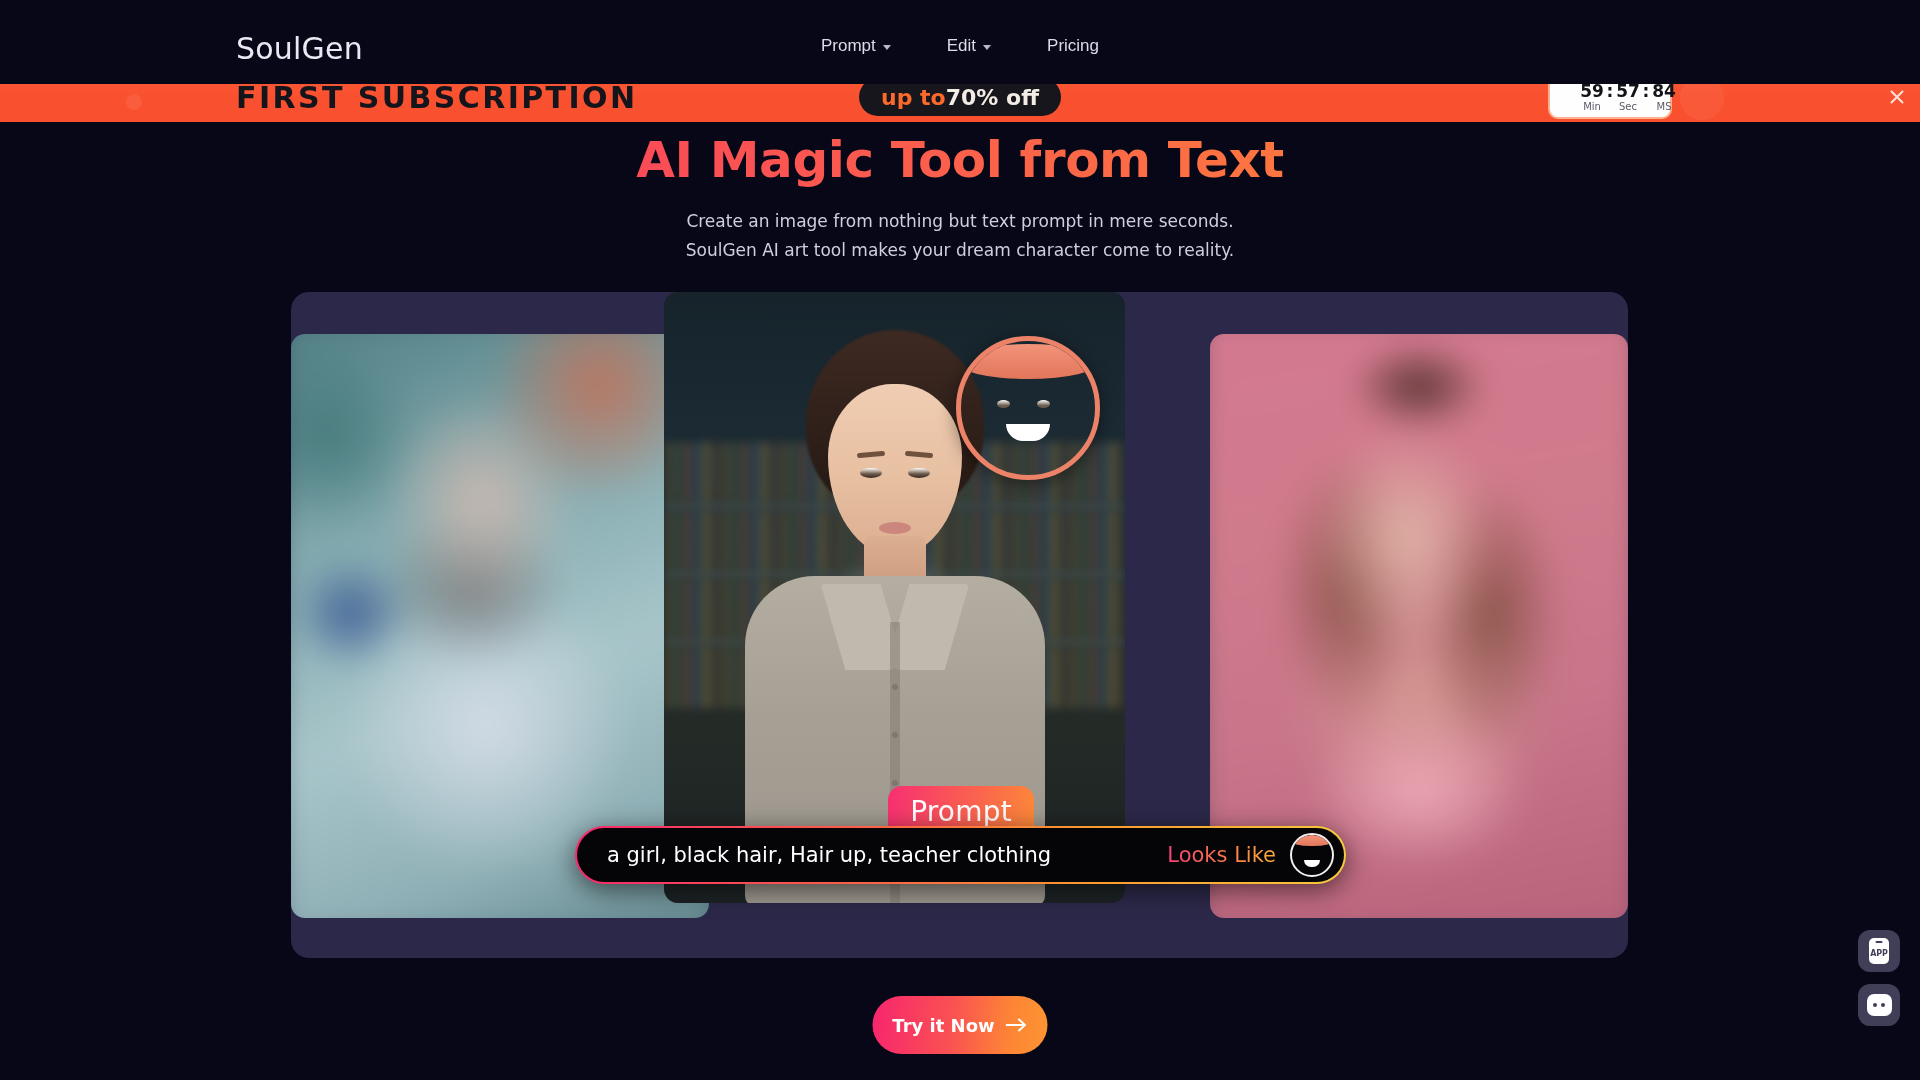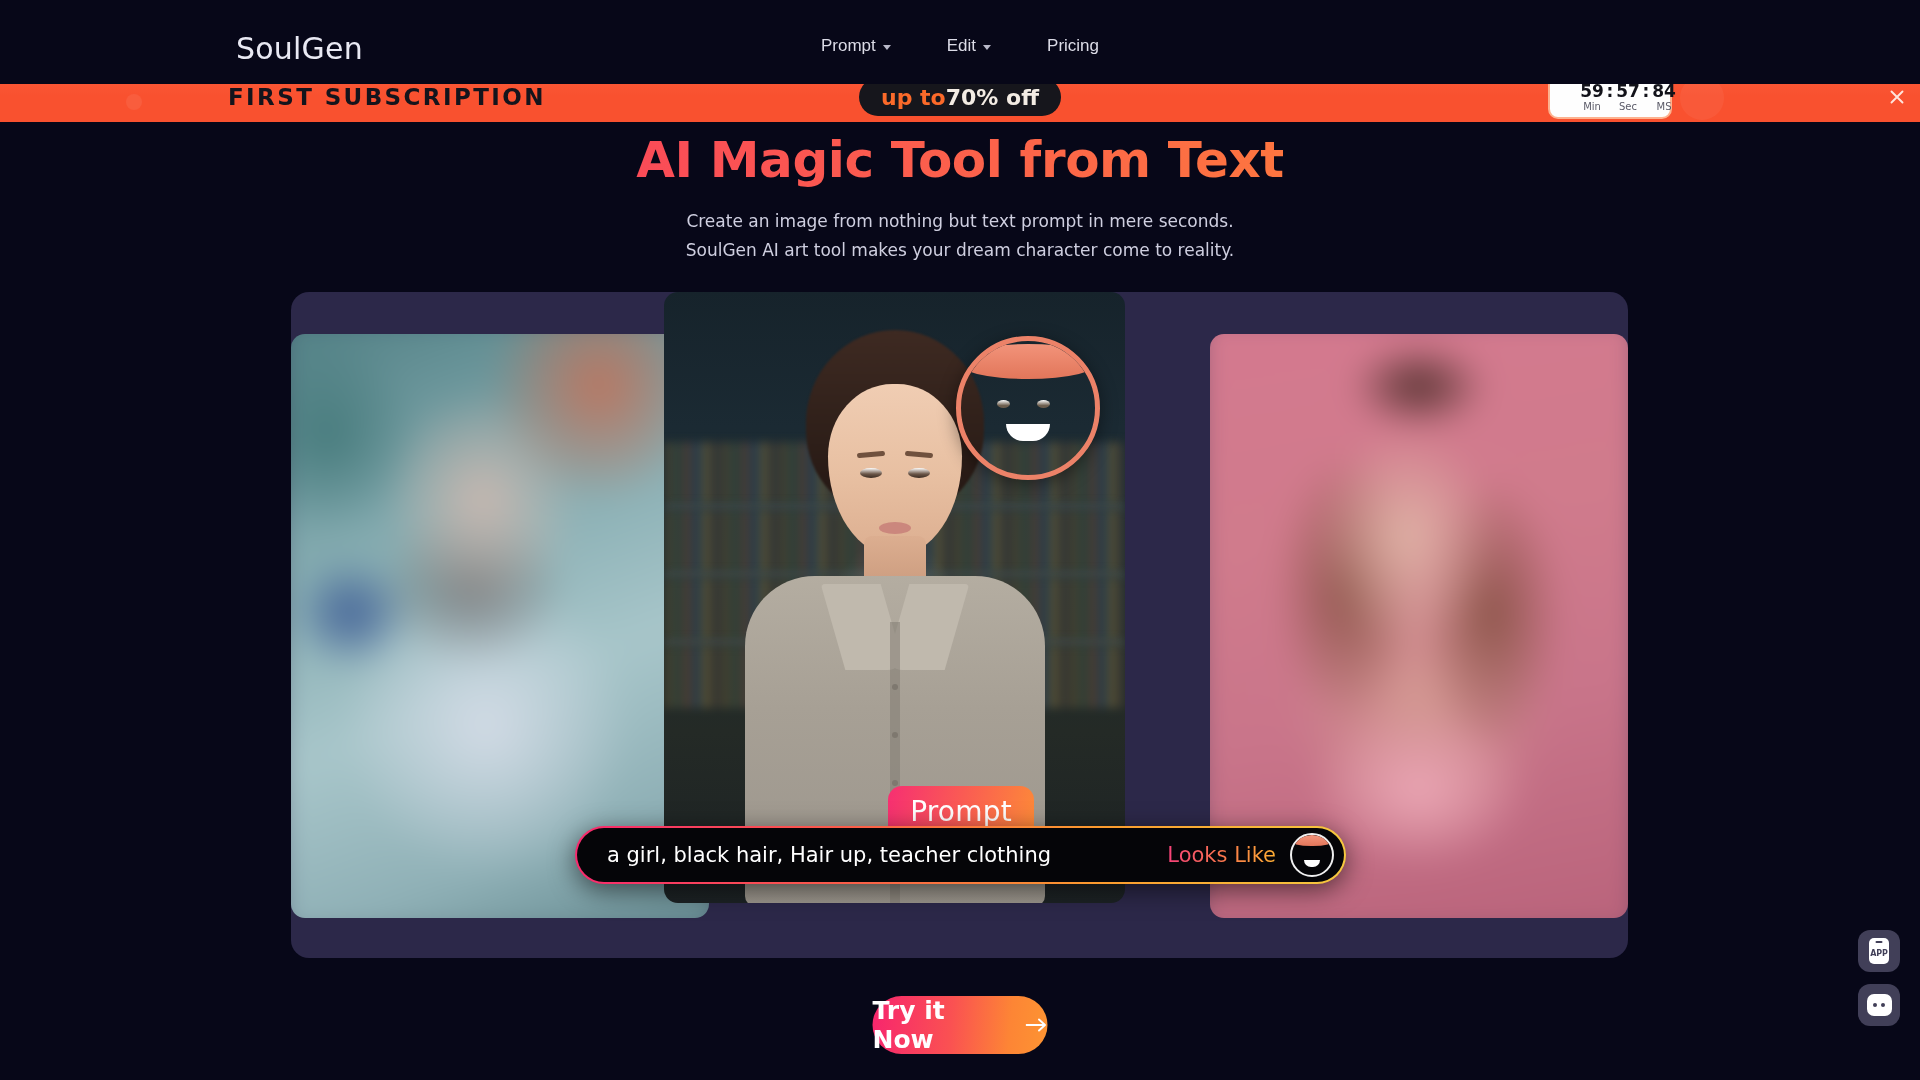--- a/index.html
+++ b/index.html
@@ -158,23 +158,23 @@
   }
   .banner-deco2 {
     position: absolute;
     left: 1680px; top: 4px;
     width: 44px; height: 44px;
     border-radius: 50%;
     background: rgba(255,255,255,0.05);
   }
   .banner-title {
     position: absolute;
-    left: 228px; top: 50%;
+    left: 236px; top: 50%;
     transform: translateY(-50%);
-    font-size: 23px;
+    font-size: 30px;
     font-weight: 700;
     letter-spacing: 2.4px;
     color: #14141c;
     font-family: "DejaVu Sans", sans-serif;
     white-space: nowrap;
   }
   .banner-pill {
     position: absolute;
     left: 50%;
     transform: translateX(-50%);
@@ -564,21 +564,21 @@
     border-radius: 29px;
     background: linear-gradient(95deg, #f7256e 0%, #fa5152 45%, #fd8535 78%, #fd9432 100%);
     display: flex;
     align-items: center;
     justify-content: center;
     gap: 11px;
     cursor: pointer;
     z-index: 10;
   }
   .cta-text {
-    font-size: 25px; color: #ffffff; font-weight: 700;
+    font-size: 18px; color: #ffffff; font-weight: 700;
     font-family: "DejaVu Sans", sans-serif;
   }
 
   
   .floats {
     position: absolute;
     right: 20px;
     top: 930px;
     display: flex;
     flex-direction: column;

